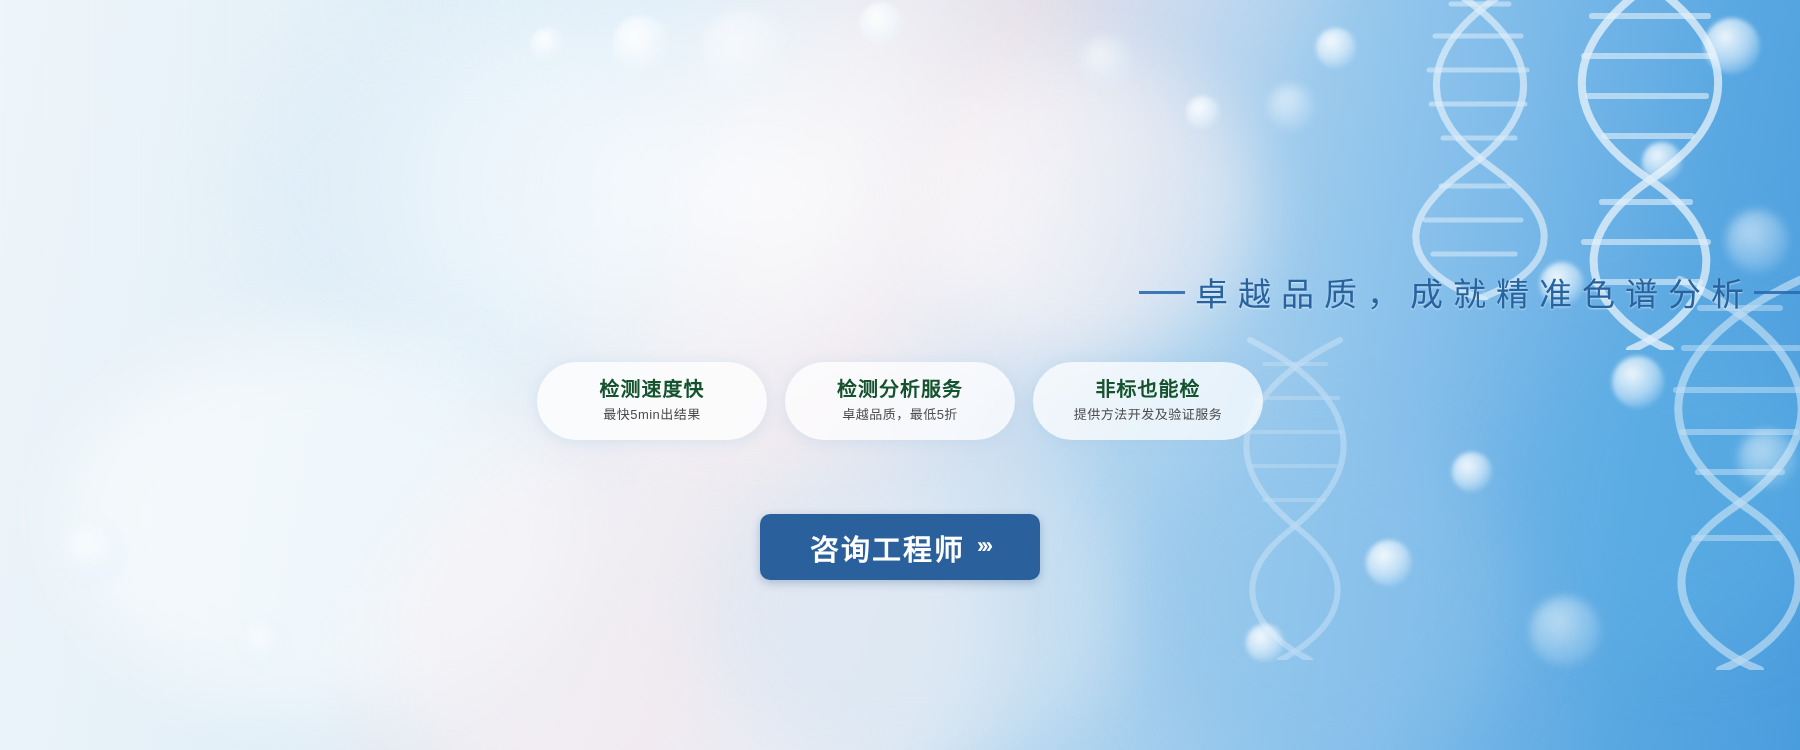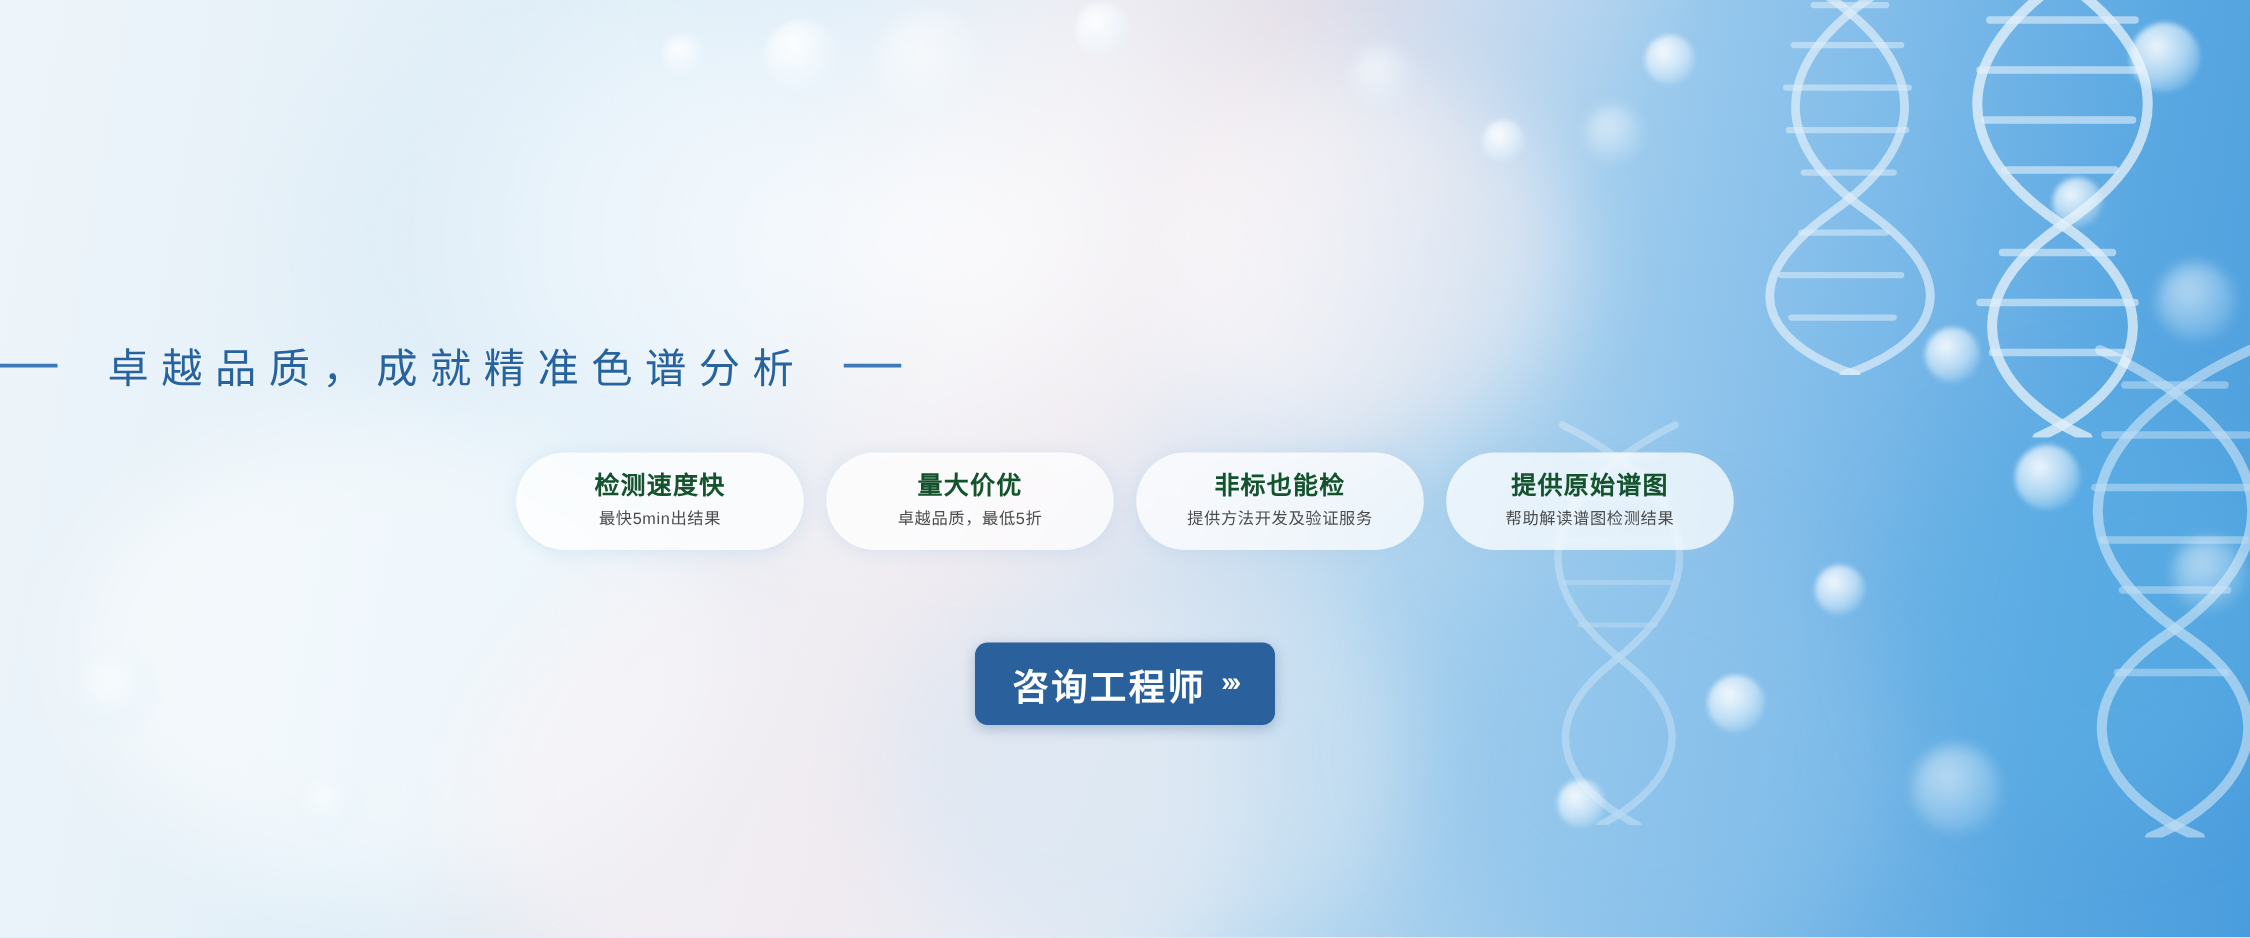--- a/index.html
+++ b/index.html
@@ -93,21 +93,21 @@
     background:linear-gradient(180deg,#3f86cf 0%,#2468ad 46%,#1b4f92 100%);
     -webkit-background-clip:text;background-clip:text;
     -webkit-text-fill-color:transparent;
     filter:drop-shadow(0 0 12px rgba(255,255,255,.95))
            drop-shadow(0 0 26px rgba(255,255,255,.85))
            drop-shadow(0 2px 3px rgba(255,255,255,.9));
   }
 
   .subtitle-row{
     position:absolute;left:0;right:0;top:268px;
-    display:flex;align-items:center;justify-content:flex-start;gap:30px;
+    display:flex;align-items:center;justify-content:flex-end;padding-left:35px;
   }
   .sub-dash{
     width:46px;height:3px;background:#2a6cb0;opacity:.9;flex:none;
   }
   .subtitle{
     font-size:33px;letter-spacing:10px;text-indent:10px;
     color:#27649f;font-weight:normal;white-space:nowrap;
     text-shadow:0 1px 2px rgba(255,255,255,.55);
   }
 
@@ -129,21 +129,21 @@
     line-height:1.22;white-space:nowrap;
   }
   .pill-sub{
     margin-top:6px;font-size:13px;color:#4d4d4d;letter-spacing:.5px;
     line-height:1.2;white-space:nowrap;
   }
 
   .cta{
     position:absolute;left:50%;transform:translateX(-50%);top:514px;
     display:flex;align-items:center;justify-content:center;gap:12px;
-    width:240px;height:66px;border-radius:10px;
+    width:280px;height:66px;border-radius:10px;
     background:#2a609c;
     color:#fff;font-size:29px;font-weight:bold;letter-spacing:2px;
     cursor:pointer;border:none;
     box-shadow:0 3px 10px rgba(30,70,120,.28);
   }
   .cta-arrows{
     font-size:22px;font-weight:bold;letter-spacing:-3px;
     display:inline-block;transform:translateY(-1px);
   }
 </style>
@@ -268,33 +268,29 @@
     </div>
 
     <div class="pills">
 
       <div class="pill">
         <div class="pill-title">检测速度快</div>
         <div class="pill-sub">最快5min出结果</div>
       </div>
 
       <div class="pill">
-        <div class="pill-title">量大价优</div>
+        <div class="pill-title">检测分析服务</div>
         <div class="pill-sub">卓越品质，最低5折</div>
       </div>
 
       <div class="pill">
         <div class="pill-title">非标也能检</div>
         <div class="pill-sub">提供方法开发及验证服务</div>
       </div>
 
-      <div class="pill">
-        <div class="pill-title">提供原始谱图</div>
-        <div class="pill-sub">帮助解读谱图检测结果</div>
-      </div>
 
     </div>
 
     <button class="cta">
       <span>咨询工程师</span>
       <span class="cta-arrows">›››</span>
     </button>
 
   </div>
 </div>

